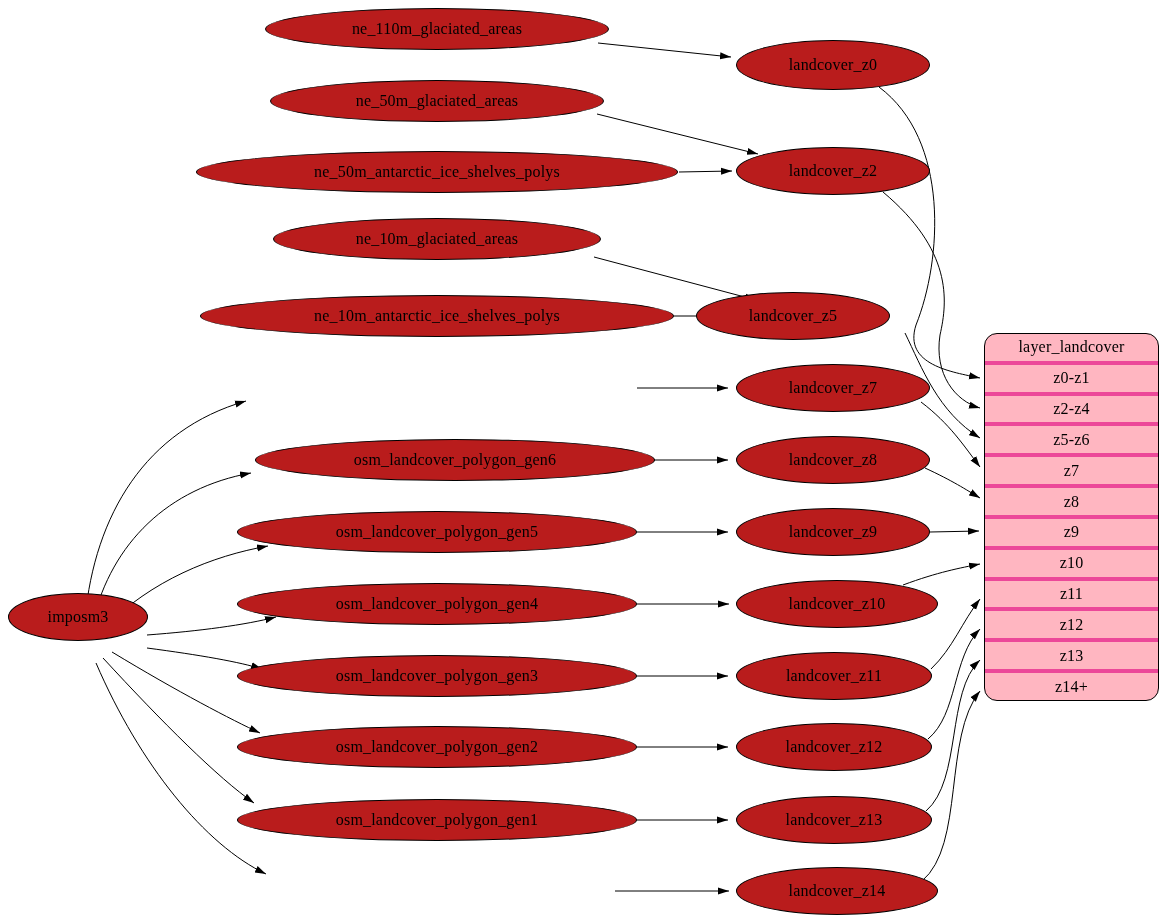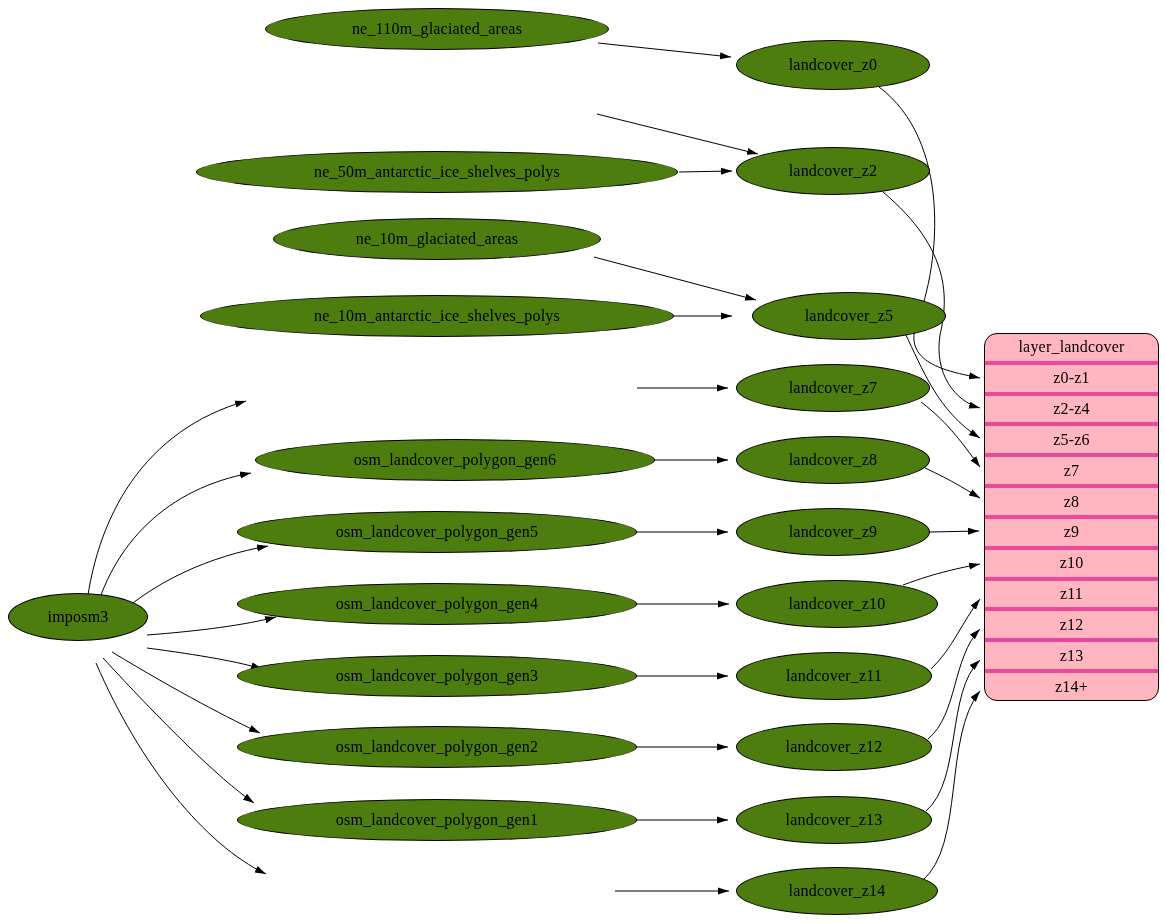--- a/index.html
+++ b/index.html
@@ -5,21 +5,21 @@
   html,body { margin:0; padding:0; background:#ffffff; }
   .canvas {
     position:relative; width:1165px; height:923px; background:#ffffff;
     font-family:"Liberation Serif","DejaVu Serif",serif;
     font-size:16px; letter-spacing:.2px; color:#000;
   }
   svg.edges { position:absolute; left:0; top:0; width:1165px; height:923px; }
   svg.edges path { stroke:#000; stroke-width:1; fill:none; }
   .node {
     position:absolute; box-sizing:border-box;
-    border:1px solid #000; border-radius:50%; background:#4d7c0f;
+    border:1px solid #000; border-radius:50%; background:#b91c1c;
     display:flex; align-items:center; justify-content:center;
     white-space:nowrap; text-align:center;
   }
   .record {
     position:absolute; box-sizing:border-box;
     left:984px; top:333px; width:175px; height:368px;
     background:#ffb6c1; border:1px solid #000; border-radius:13px;
     display:flex; flex-direction:column; overflow:hidden;
   }
   .rrow {
@@ -69,34 +69,35 @@
     <path d="M903,585 C938,572 960,568 980,564" marker-end="url(#arrow)"></path>
     <path d="M931,669 C953,648 962,622 980,599" marker-end="url(#arrow)"></path>
     <path d="M928,739 C958,714 952,658 980,629" marker-end="url(#arrow)"></path>
     <path d="M926,811 C962,780 946,692 980,660" marker-end="url(#arrow)"></path>
     <path d="M922,881 C965,845 943,737 980,691" marker-end="url(#arrow)"></path>
   </svg>
 
   <div class="node" style="left:8px;top:593px;width:140px;height:48px">imposm3</div>
 
   <div class="node" style="left:265px;top:8px;width:344px;height:42px">ne_110m_glaciated_areas</div>
+  <div class="node" style="left:270px;top:80px;width:334px;height:42px">ne_50m_glaciated_areas</div>
   <div class="node" style="left:196px;top:151px;width:482px;height:42px">ne_50m_antarctic_ice_shelves_polys</div>
   <div class="node" style="left:273px;top:218px;width:328px;height:42px">ne_10m_glaciated_areas</div>
   <div class="node" style="left:200px;top:295px;width:474px;height:42px">ne_10m_antarctic_ice_shelves_polys</div>
 
   <div class="node" style="left:255px;top:439px;width:400px;height:42px">osm_landcover_polygon_gen6</div>
   <div class="node" style="left:237px;top:511px;width:400px;height:42px">osm_landcover_polygon_gen5</div>
   <div class="node" style="left:237px;top:583px;width:400px;height:42px">osm_landcover_polygon_gen4</div>
   <div class="node" style="left:237px;top:655px;width:400px;height:42px">osm_landcover_polygon_gen3</div>
   <div class="node" style="left:237px;top:726px;width:400px;height:42px">osm_landcover_polygon_gen2</div>
   <div class="node" style="left:237px;top:799px;width:400px;height:42px">osm_landcover_polygon_gen1</div>
 
   <div class="node" style="left:736px;top:40px;width:194px;height:50px">landcover_z0</div>
   <div class="node" style="left:736px;top:147px;width:194px;height:48px">landcover_z2</div>
-  <div class="node" style="left:752px;top:292px;width:194px;height:48px">landcover_z5</div>
+  <div class="node" style="left:696px;top:292px;width:194px;height:48px">landcover_z5</div>
   <div class="node" style="left:736px;top:364px;width:194px;height:48px">landcover_z7</div>
   <div class="node" style="left:736px;top:436px;width:194px;height:48px">landcover_z8</div>
   <div class="node" style="left:736px;top:508px;width:194px;height:48px">landcover_z9</div>
   <div class="node" style="left:736px;top:580px;width:202px;height:48px">landcover_z10</div>
   <div class="node" style="left:736px;top:652px;width:196px;height:48px">landcover_z11</div>
   <div class="node" style="left:736px;top:723px;width:196px;height:48px">landcover_z12</div>
   <div class="node" style="left:736px;top:796px;width:196px;height:48px">landcover_z13</div>
   <div class="node" style="left:736px;top:867px;width:202px;height:48px">landcover_z14</div>
 
   <div class="record">

